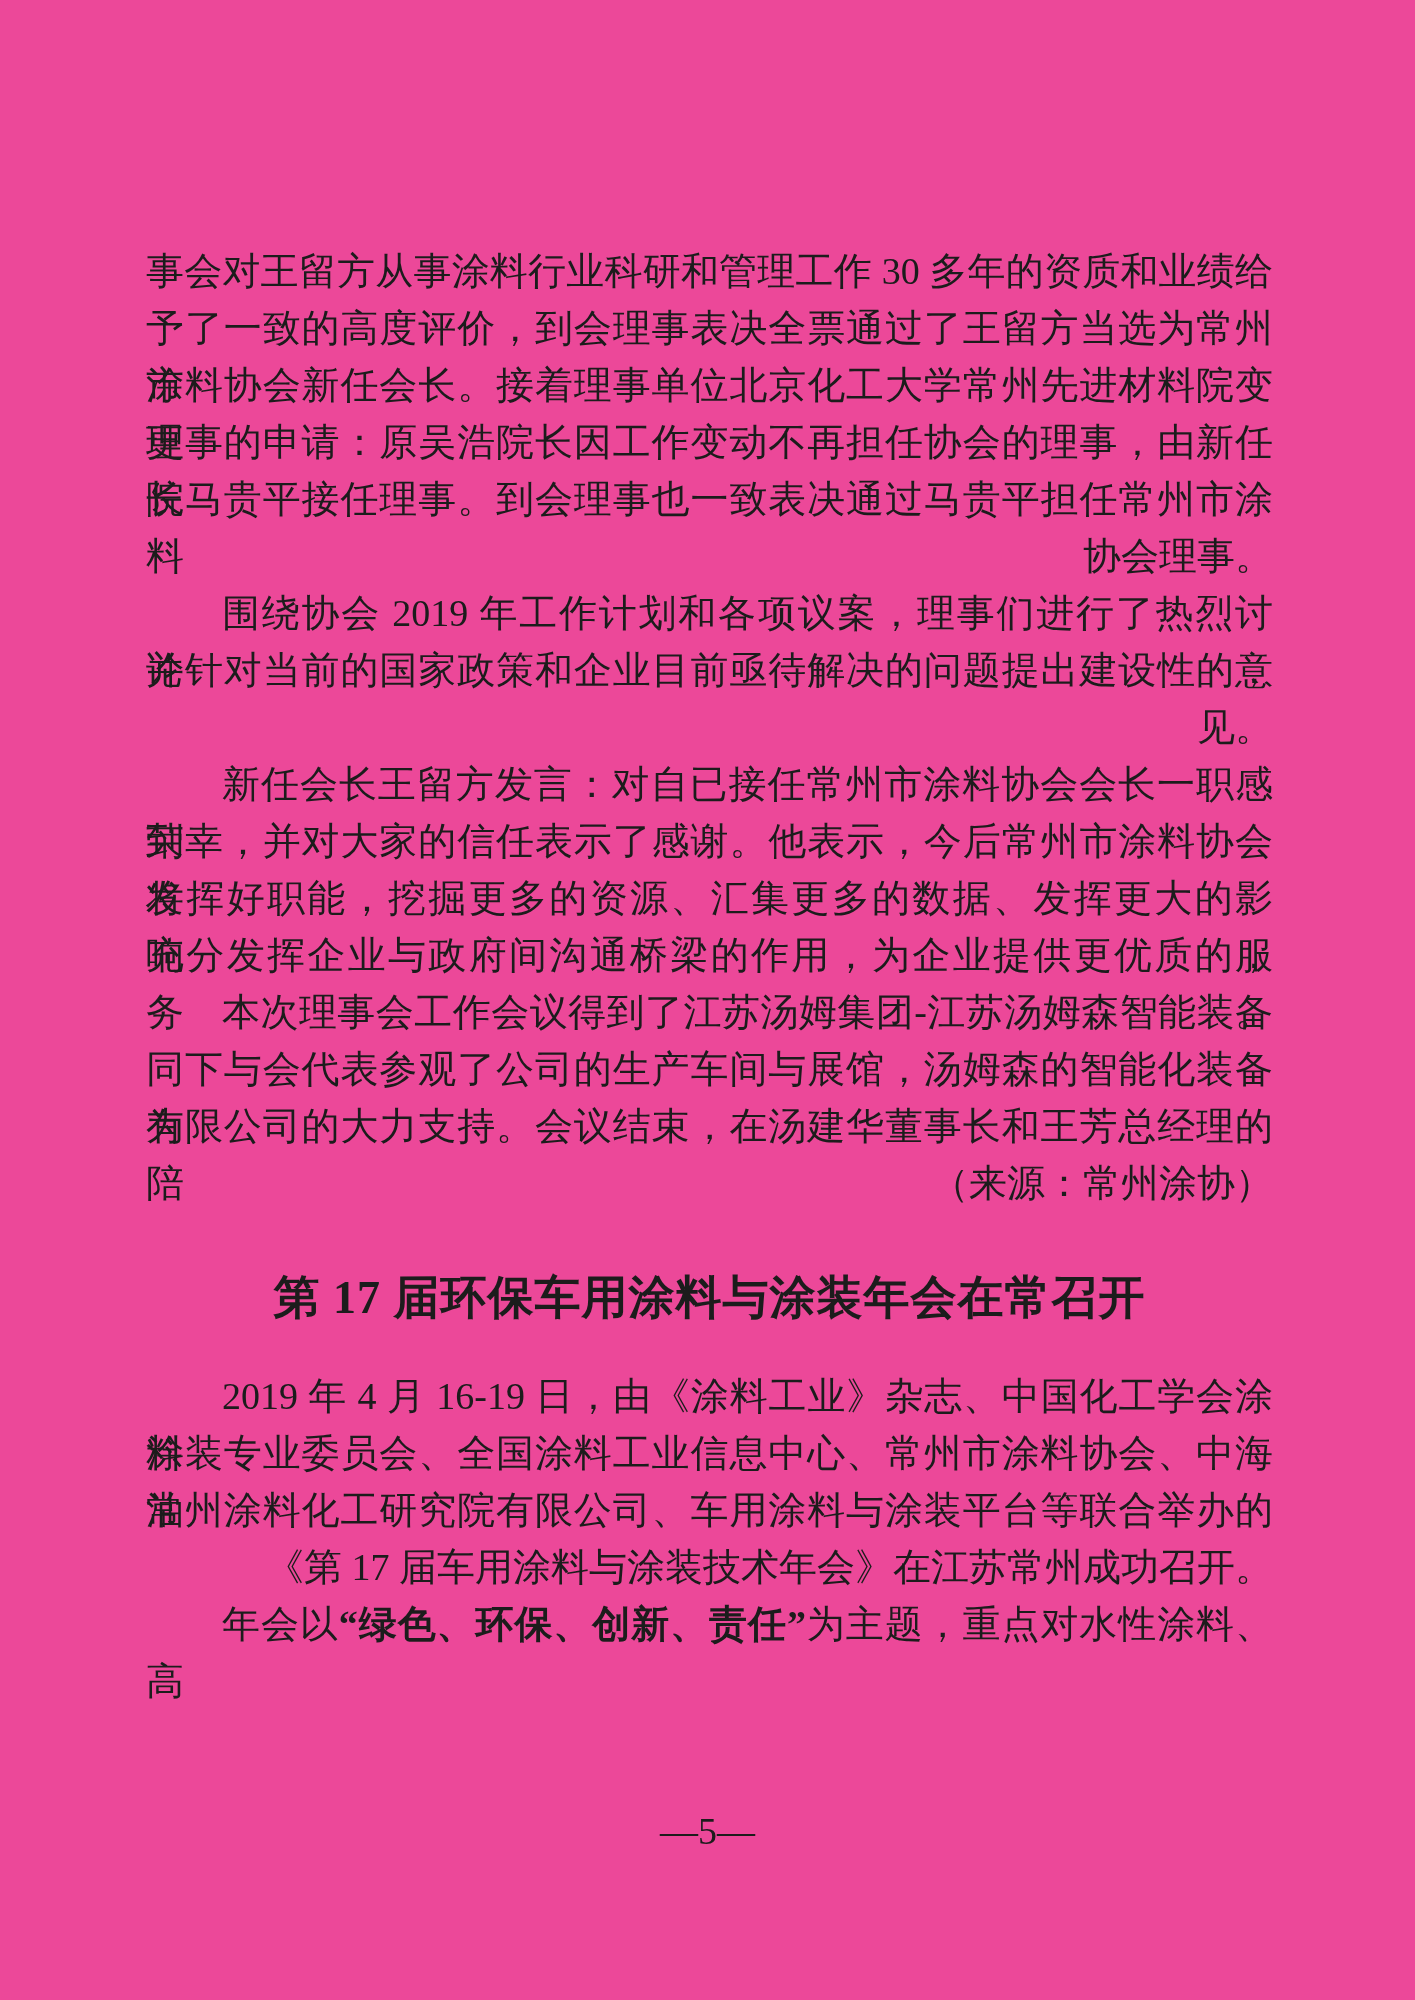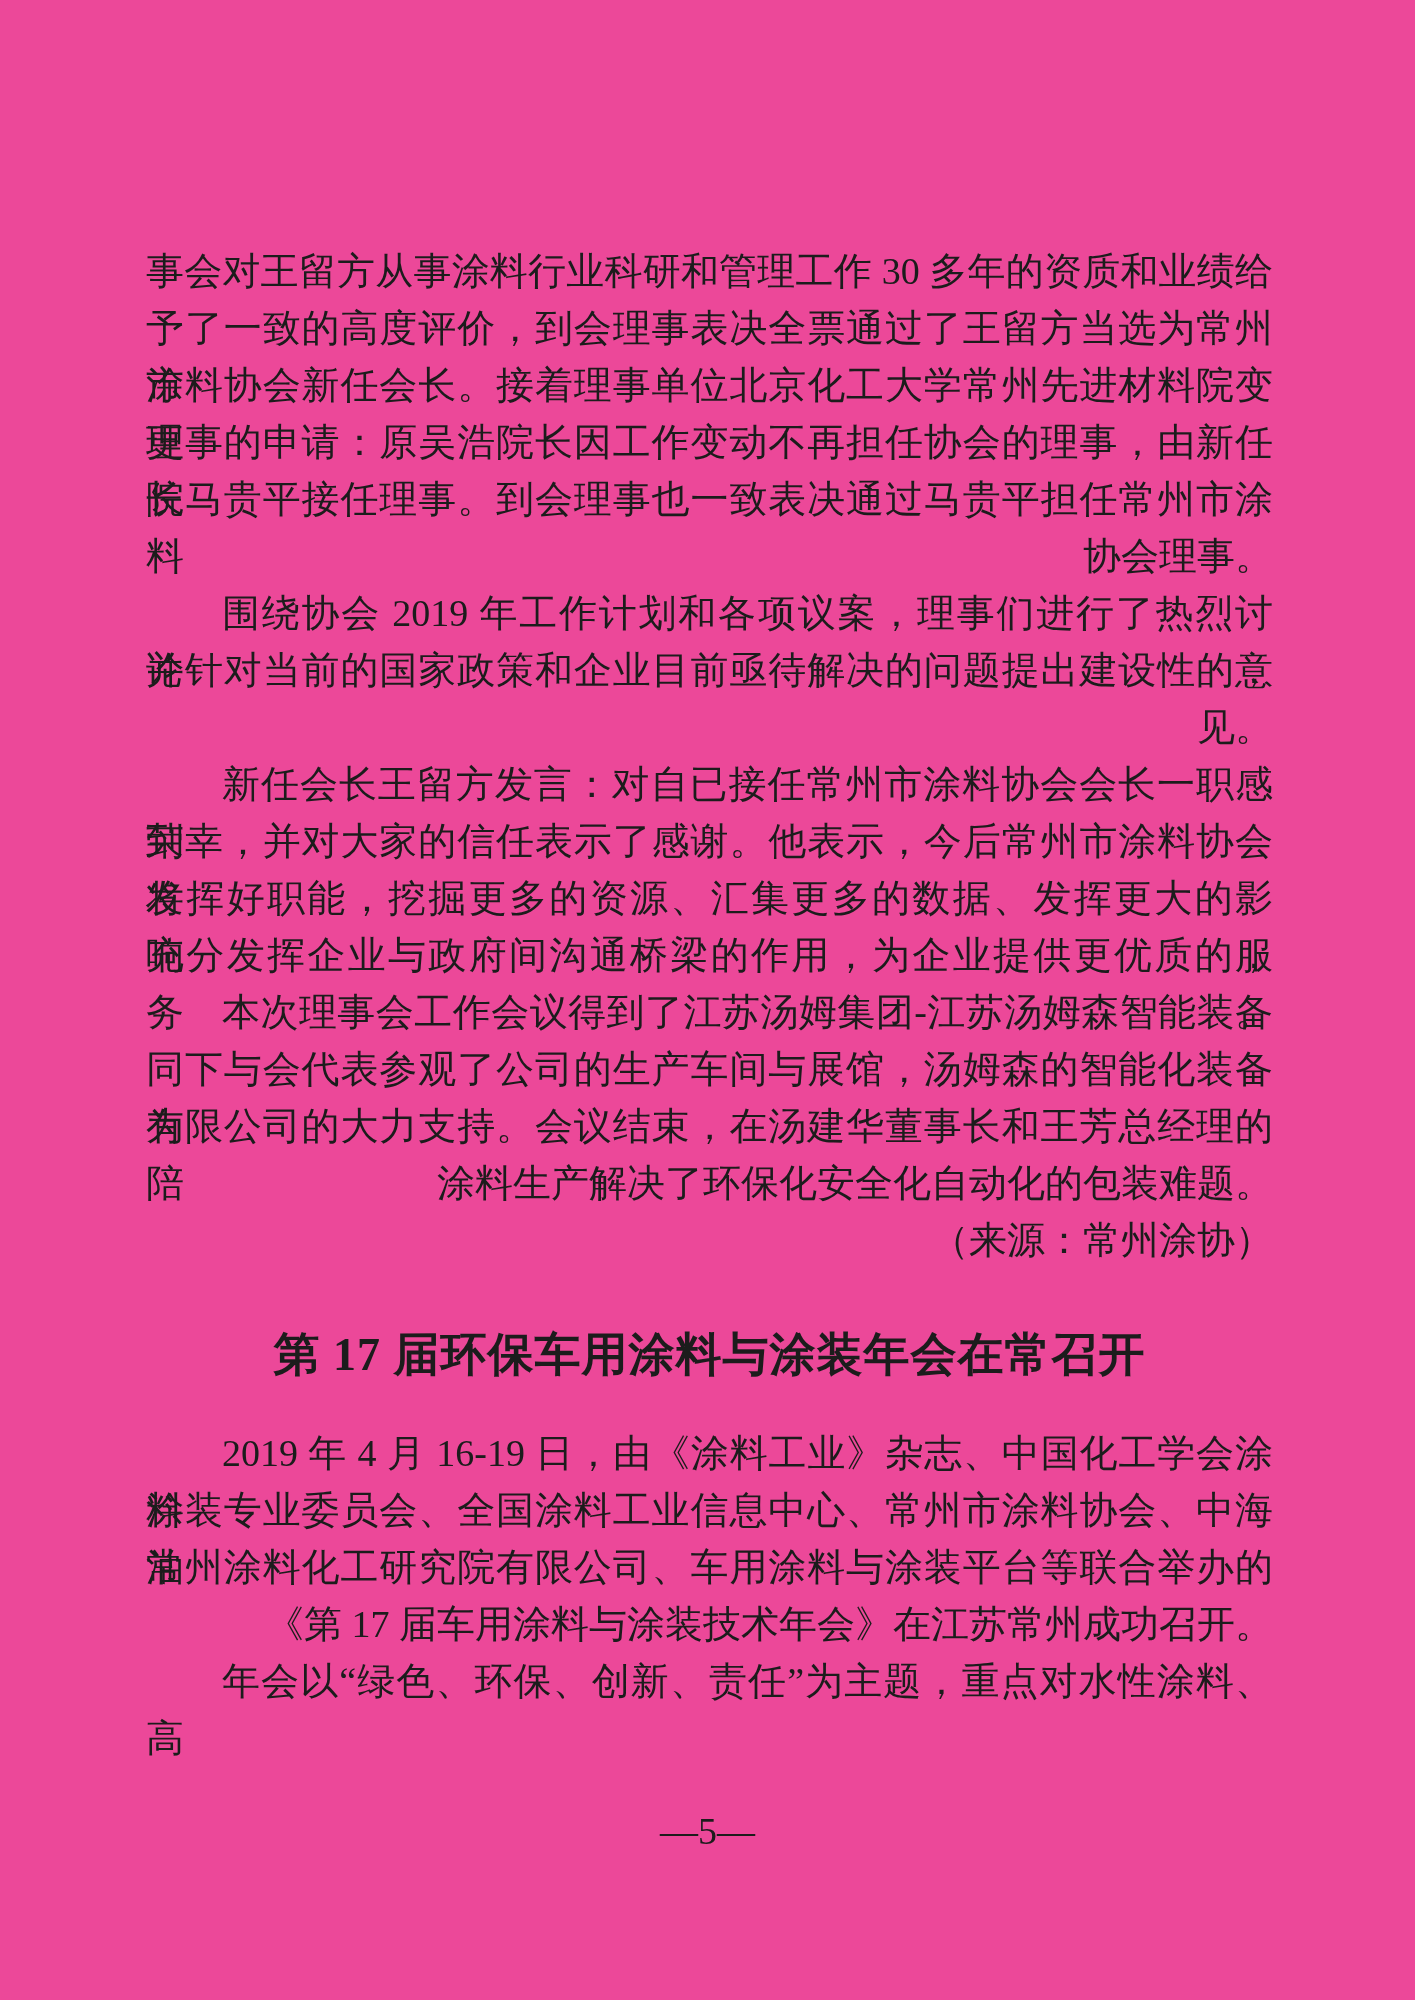--- a/index.html
+++ b/index.html
@@ -37,21 +37,21 @@
     margin: 54px 0 0 0;
     padding: 0;
     height: 64px;
     line-height: 64px;
     font-size: 46px;
     font-weight: bold;
     text-align: center;
     letter-spacing: 1px;
   }
   .section2 { margin-top: 38px; }
-  .bold-theme { font-weight: normal; }
+  .bold-theme { font-weight: bold; }
   .page-number {
     position: absolute;
     left: 0; right: 0;
     top: 1806px;
     height: 50px;
     line-height: 50px;
     text-align: center;
     font-size: 38px;
     color: #1c1c1c;
   }
@@ -76,21 +76,20 @@
       <div class="line">见。</div>
 
       <div class="line full indent">新任会长王留方发言：对自已接任常州市涂料协会会长一职感到</div>
       <div class="line full">荣幸，并对大家的信任表示了感谢。他表示，今后常州市涂料协会将</div>
       <div class="line full">发挥好职能，挖掘更多的资源、汇集更多的数据、发挥更大的影响，</div>
       <div class="line full">充分发挥企业与政府间沟通桥梁的作用，为企业提供更优质的服务。</div>
 
       <div class="line full indent">本次理事会工作会议得到了江苏汤姆集团-江苏汤姆森智能装备</div>
       <div class="line full">同下与会代表参观了公司的生产车间与展馆，汤姆森的智能化装备为</div>
       <div class="line full">有限公司的大力支持。会议结束，在汤建华董事长和王芳总经理的陪</div>
-      <div class="line">涂料生产解决了环保化安全化自动化的包装难题。</div>
 
       <div class="line right">（来源：常州涂协）</div>
     </div>
 
     <h2 class="title">第 17 届环保车用涂料与涂装年会在常召开</h2>
 
     <div class="section2">
       <div class="line full indent">2019 年 4 月 16-19 日，由《涂料工业》杂志、中国化工学会涂料</div>
       <div class="line full">涂装专业委员会、全国涂料工业信息中心、常州市涂料协会、中海油</div>
       <div class="line full">常州涂料化工研究院有限公司、车用涂料与涂装平台等联合举办的</div>

